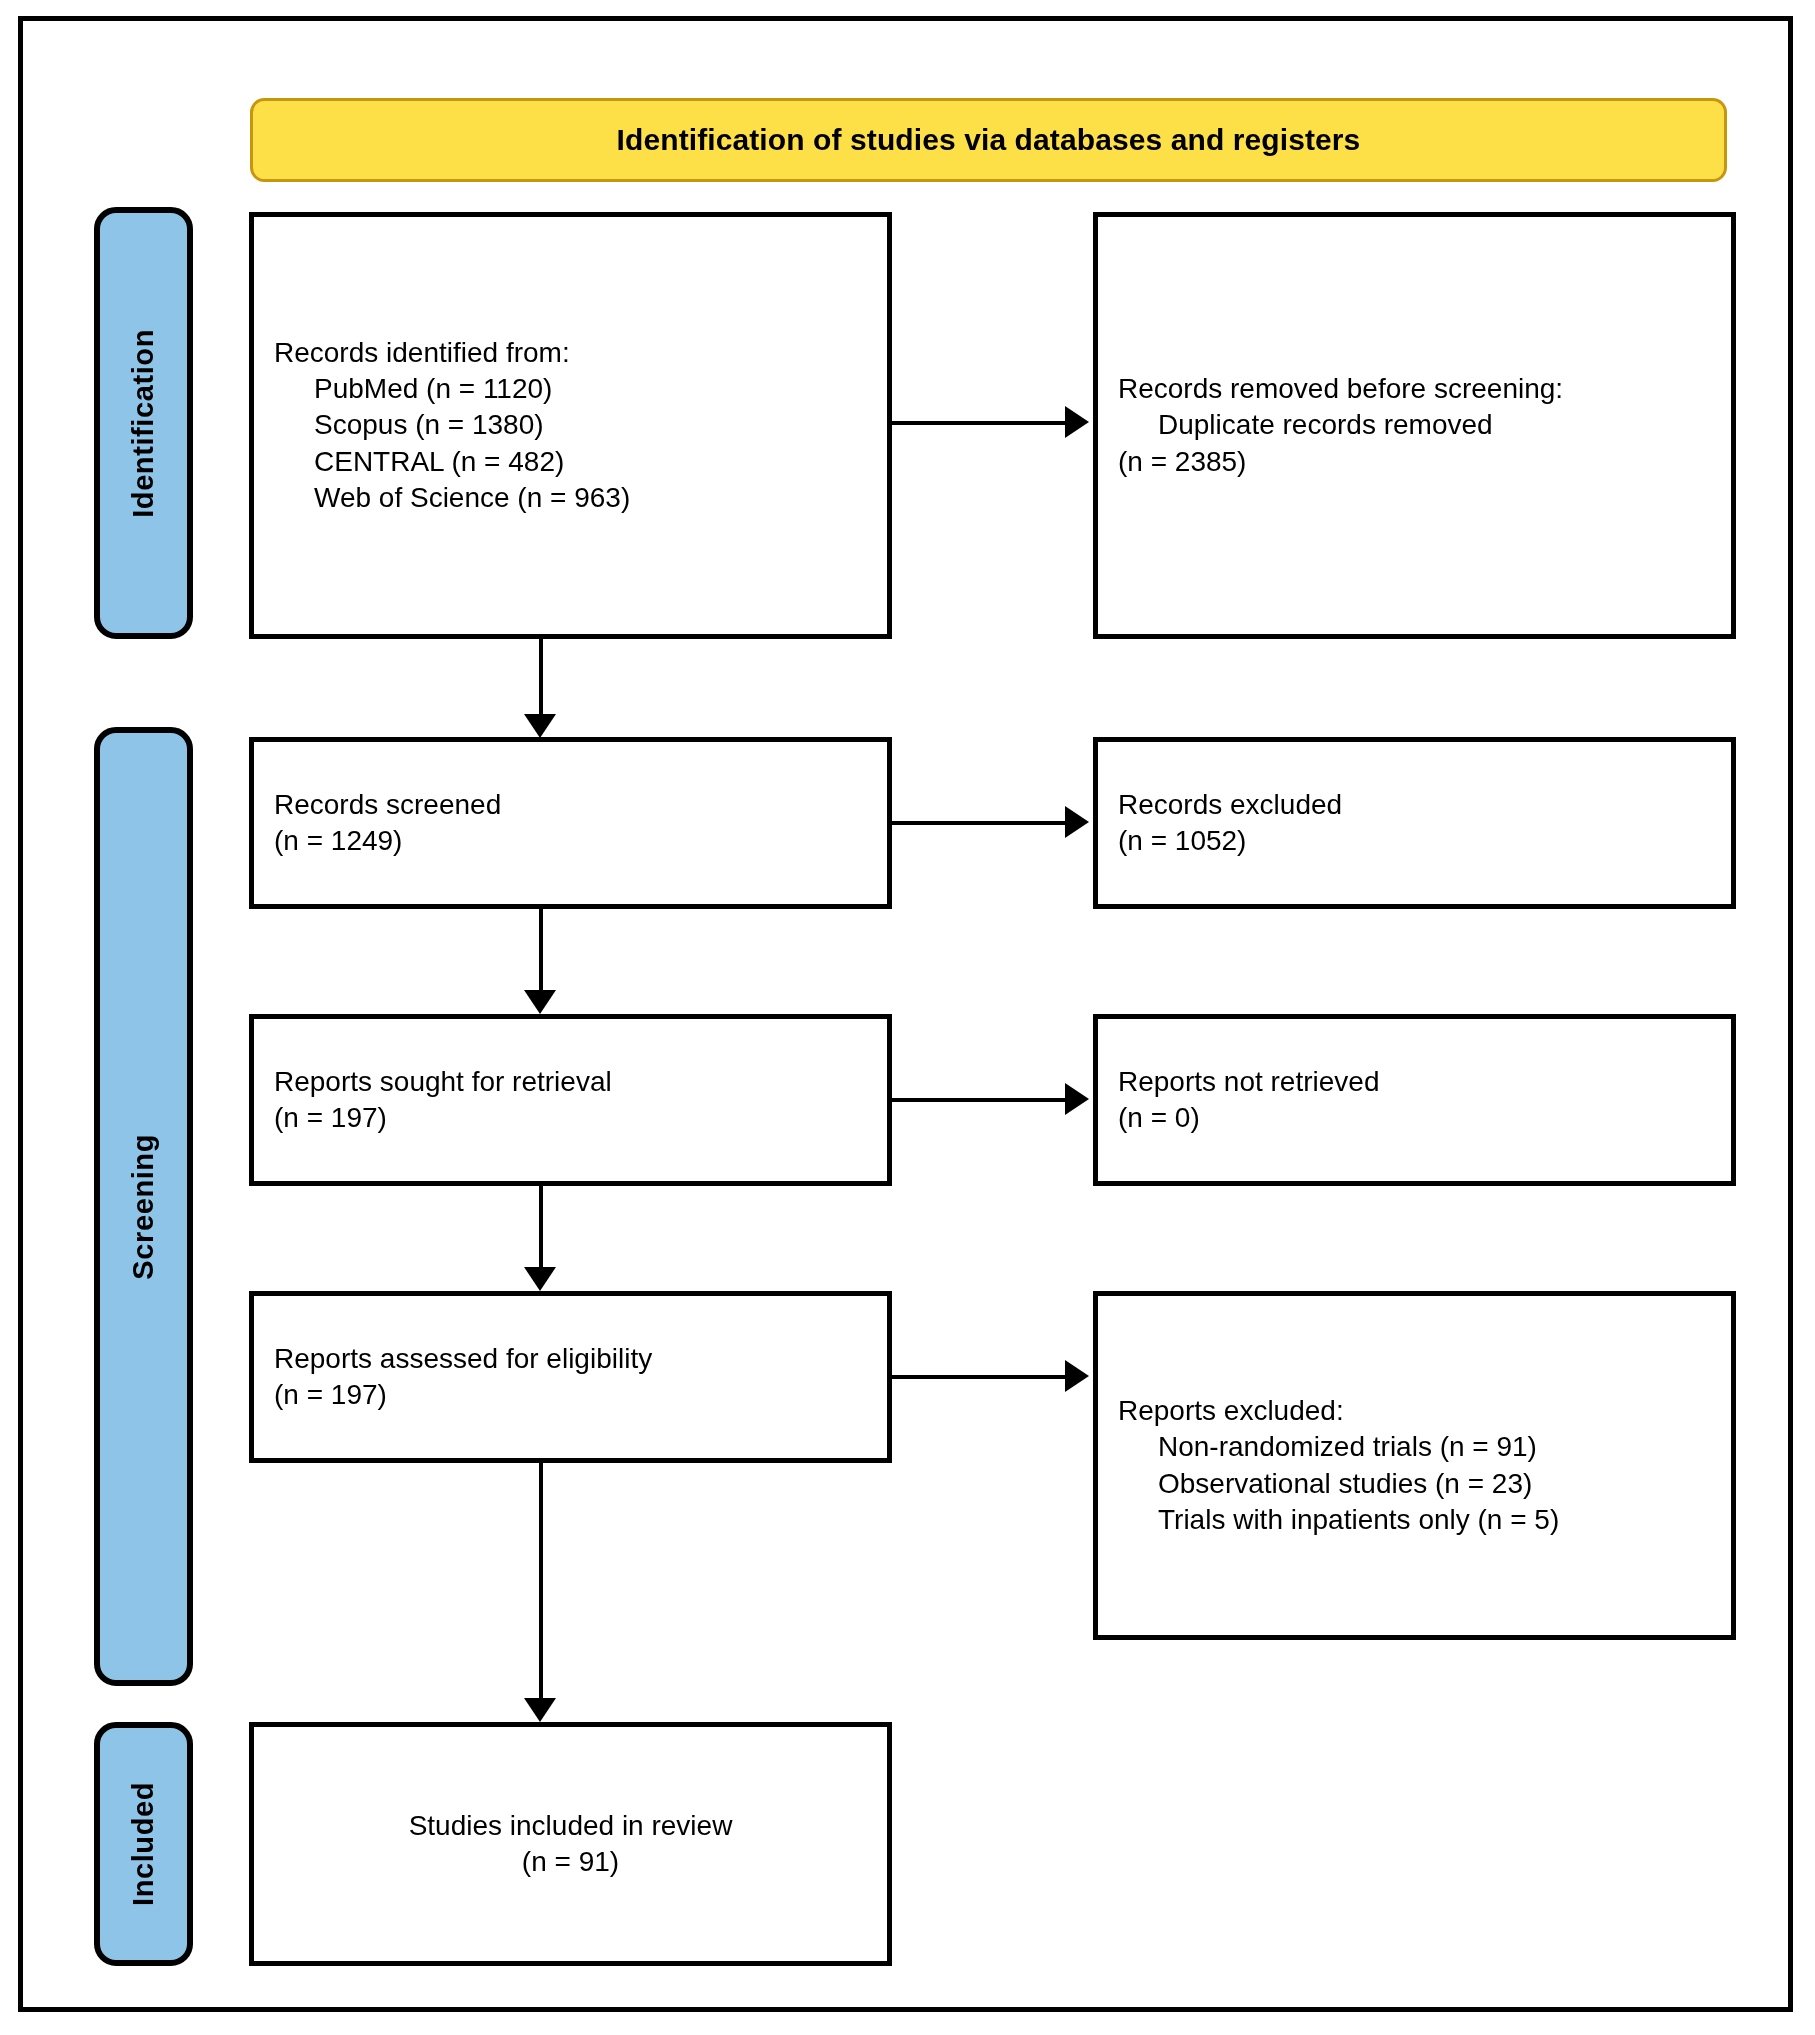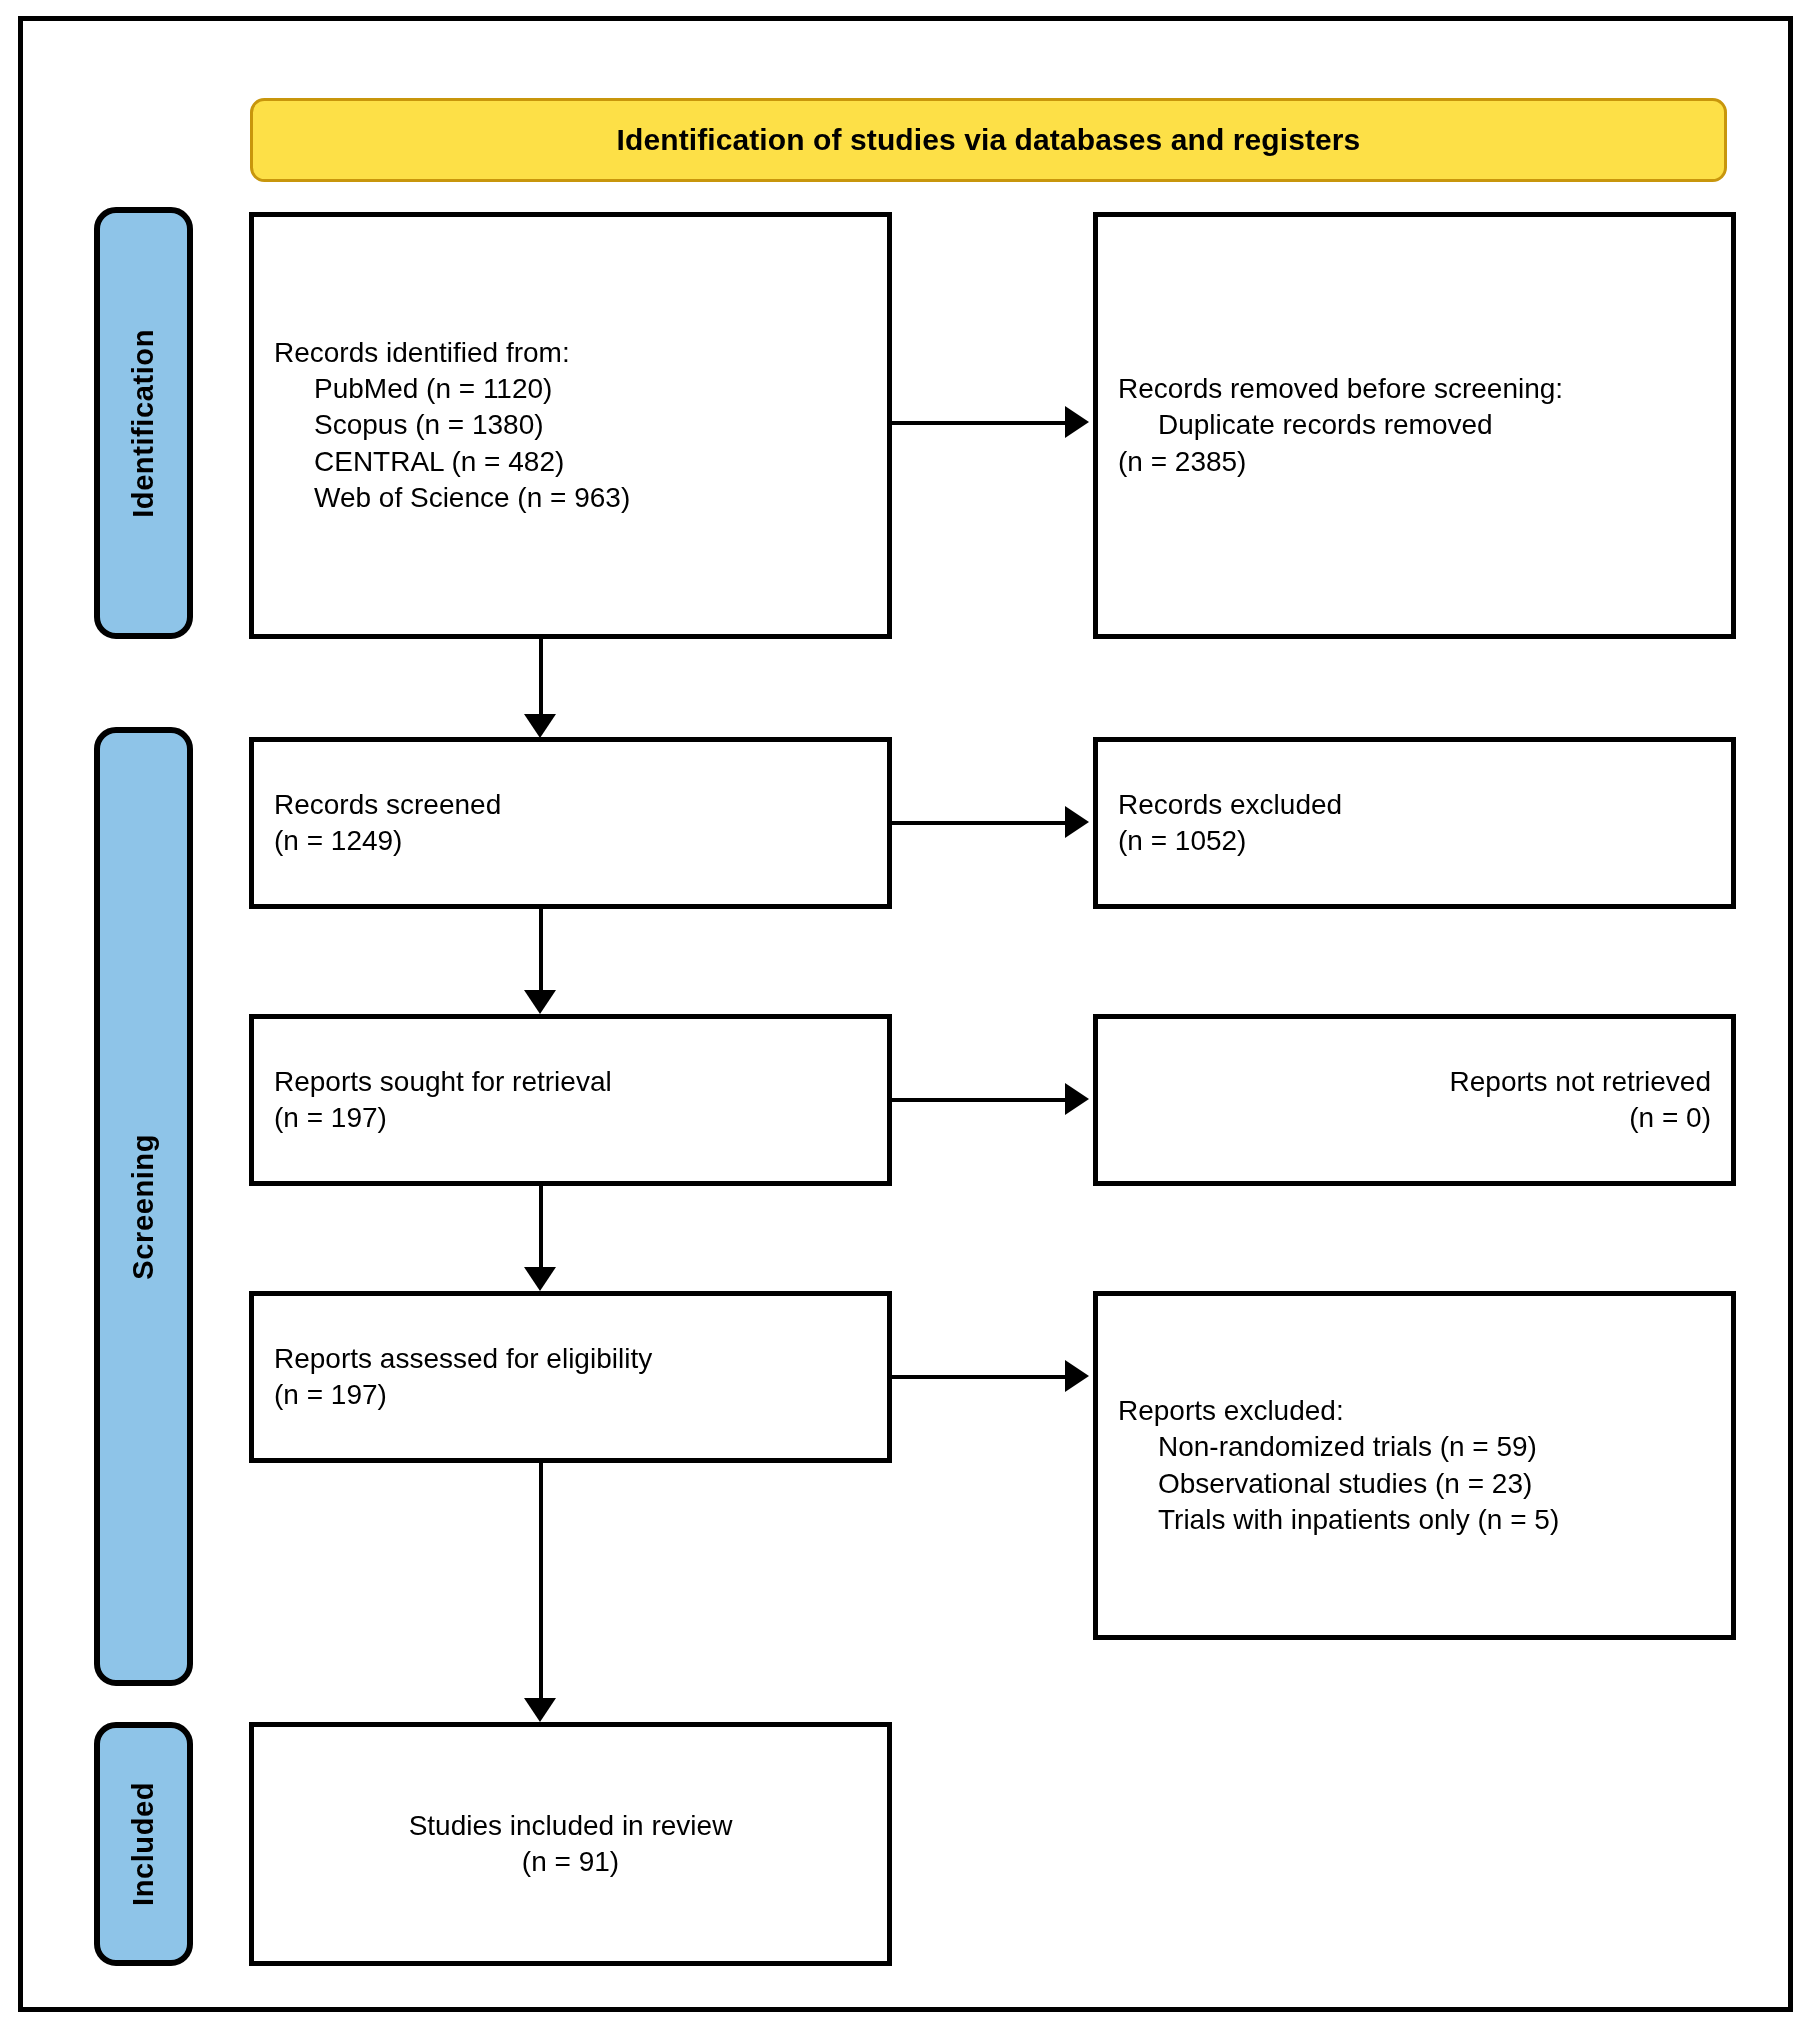--- a/index.html
+++ b/index.html
@@ -117,21 +117,21 @@
     text-indent: -32px;
     margin-left: 40px;
   }
 
   
   #box-identified      { left: 249px;  top: 212px;  width: 643px; height: 427px; }
   #box-removed         { left: 1093px; top: 212px;  width: 643px; height: 427px; }
   #box-screened        { left: 249px;  top: 737px; width: 643px; height: 172px; }
   #box-excluded        { left: 1093px; top: 737px; width: 643px; height: 172px; }
   #box-sought          { left: 249px;  top: 1014px; width: 643px; height: 172px; }
-  #box-not-retrieved   { left: 1093px; top: 1014px; width: 643px; height: 172px; text-align: right; }
+  #box-not-retrieved   { left: 1093px; top: 1014px; width: 643px; height: 172px; }
   #box-assessed        { left: 249px;  top: 1291px; width: 643px; height: 172px; }
   #box-reports-excl    { left: 1093px; top: 1291px; width: 643px; height: 349px; }
   #box-included        { left: 249px;  top: 1722px; width: 643px; height: 244px; text-align: center; }
   .conn-line-h {
     position: absolute;
     height: 3.9px;
     background: #000000;
   }
   .conn-line-v {
     position: absolute;
@@ -232,21 +232,21 @@
     <div class="node-line">(n = 0)</div>
   </div>
 
   <div class="node-box" id="box-assessed">
     <div class="node-line">Reports assessed for eligibility</div>
     <div class="node-line">(n = 197)</div>
   </div>
 
   <div class="node-box" id="box-reports-excl">
     <div class="node-line">Reports excluded:</div>
-    <div class="node-line indented">Non-randomized trials (n = 59)</div>
+    <div class="node-line indented">Non-randomized trials (n = 91)</div>
     <div class="node-line indented">Observational studies (n = 23)</div>
     <div class="node-line indented">Trials with inpatients only (n = 5)</div>
   </div>
 
   <div class="node-box" id="box-included">
     <div class="node-line">Studies included in review</div>
     <div class="node-line">(n = 91)</div>
   </div>
 
   <div class="conn-line-h" id="conn-h-1"></div>

